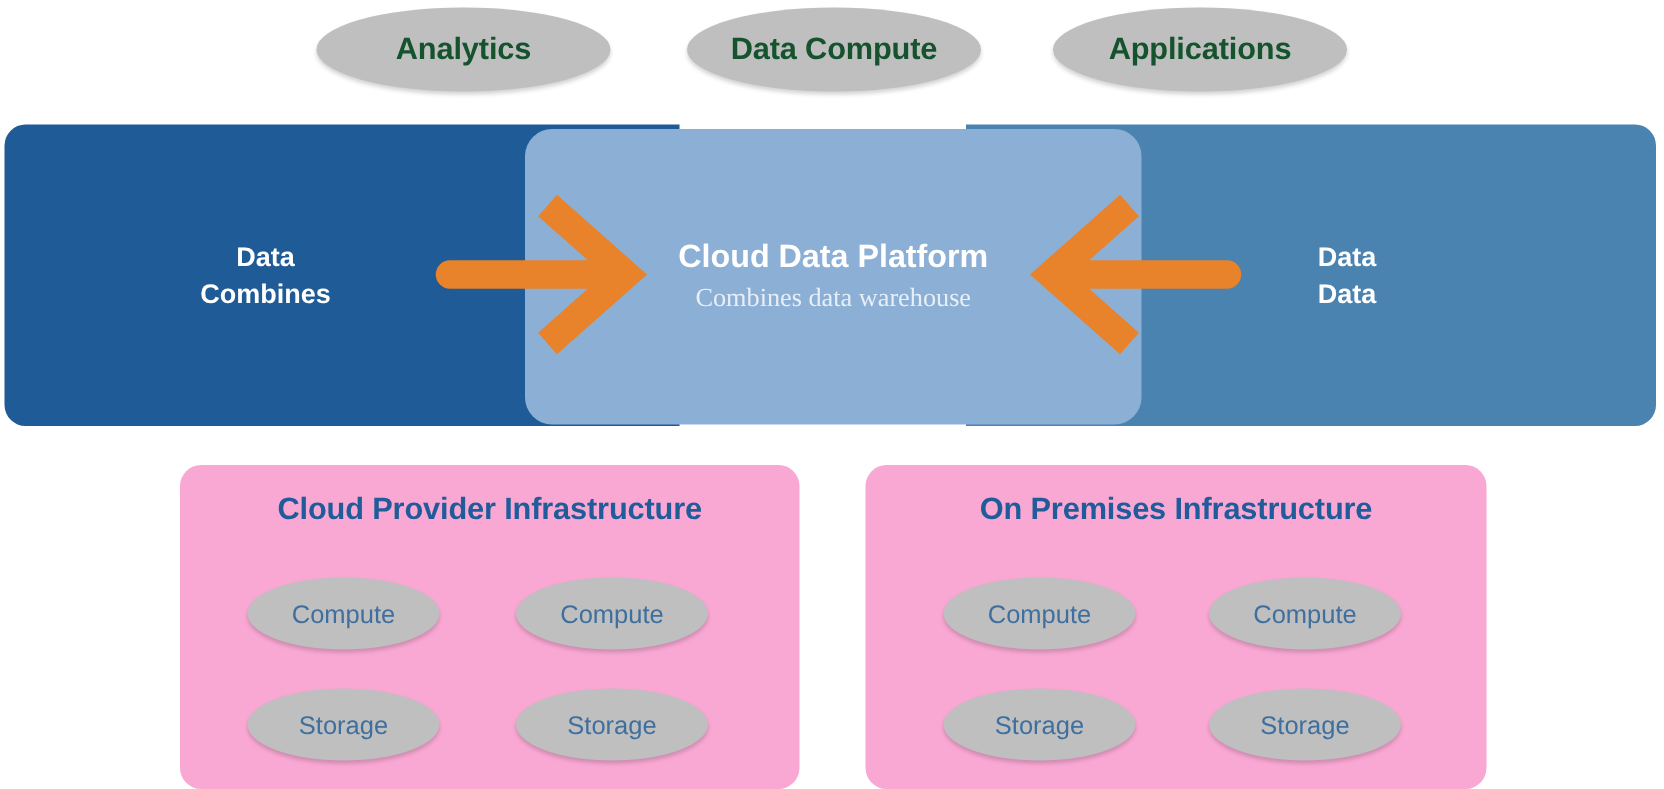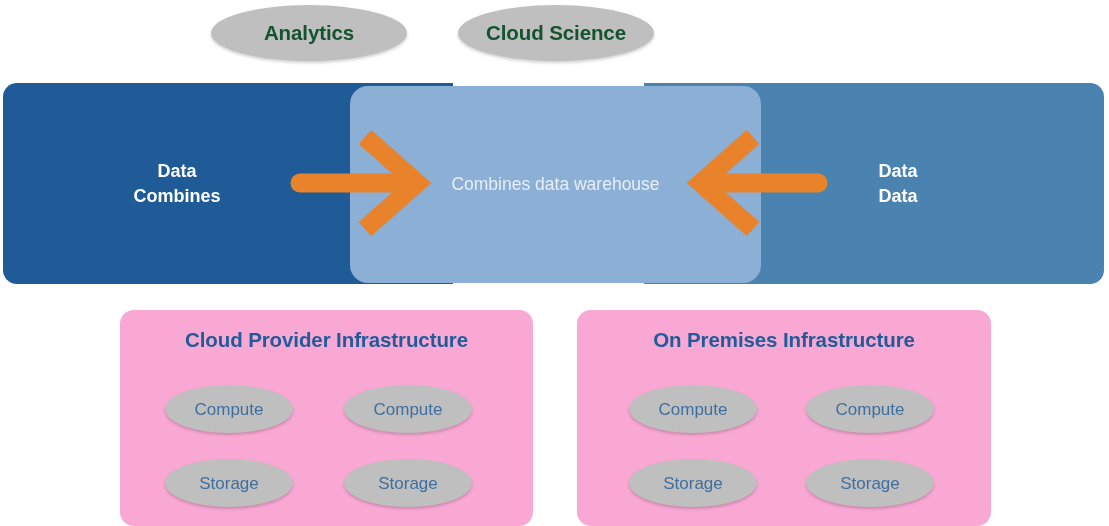--- a/index.html
+++ b/index.html
@@ -119,20 +119,21 @@
     text-align: center;
     margin-bottom: 2px;
   }
   .platform-sub {
     color: #e8eef6;
     font-size: 17.5px;
     font-weight: normal;
     line-height: 1.28;
     text-align: center;
     max-width: 260px;
+    font-family: Liberation Serif, serif;
   }
 
   
   .arrow-svg {
     position: absolute;
     top: 0;
     height: 201px;
     overflow: visible;
     pointer-events: none;
   }
@@ -202,42 +203,46 @@
 
 <div class="canvas">
 
   <div class="consumer-row">
 
     <div class="consumer-pill c0">
       <span class="lbl">Analytics</span>
     </div>
 
     <div class="consumer-pill c1">
-      <span class="lbl">Cloud Science</span>
-    </div>
-
+      <span class="lbl">Data Compute</span>
+    </div>
+
+    <div class="consumer-pill c2">
+      <span class="lbl">Applications</span>
+    </div>
 
   </div>
 
   <div class="band">
 
     <div class="band-left"></div>
     <div class="band-right"></div>
 
     <div class="band-left-label">
       <span>Data</span>
       <span>Combines</span>
     </div>
 
     <div class="band-right-label">
       <span>Data</span>
       <span>Data</span>
     </div>
 
     <div class="platform">
+      <div class="platform-title">Cloud Data Platform</div>
       <div class="platform-sub">
         <div>Combines data warehouse</div>
       </div>
     </div>
 
     <svg class="arrow-svg arrow-left-wrap" viewBox="0 0 140 201" width="140" height="201">
       <line x1="9" y1="100" x2="116" y2="100" stroke="#E8832B" stroke-width="19" stroke-linecap="round"></line>
       <polyline points="74,54 126,100 74,146" fill="none" stroke="#E8832B" stroke-width="19" stroke-linejoin="miter" stroke-linecap="butt"></polyline>
     </svg>
 

